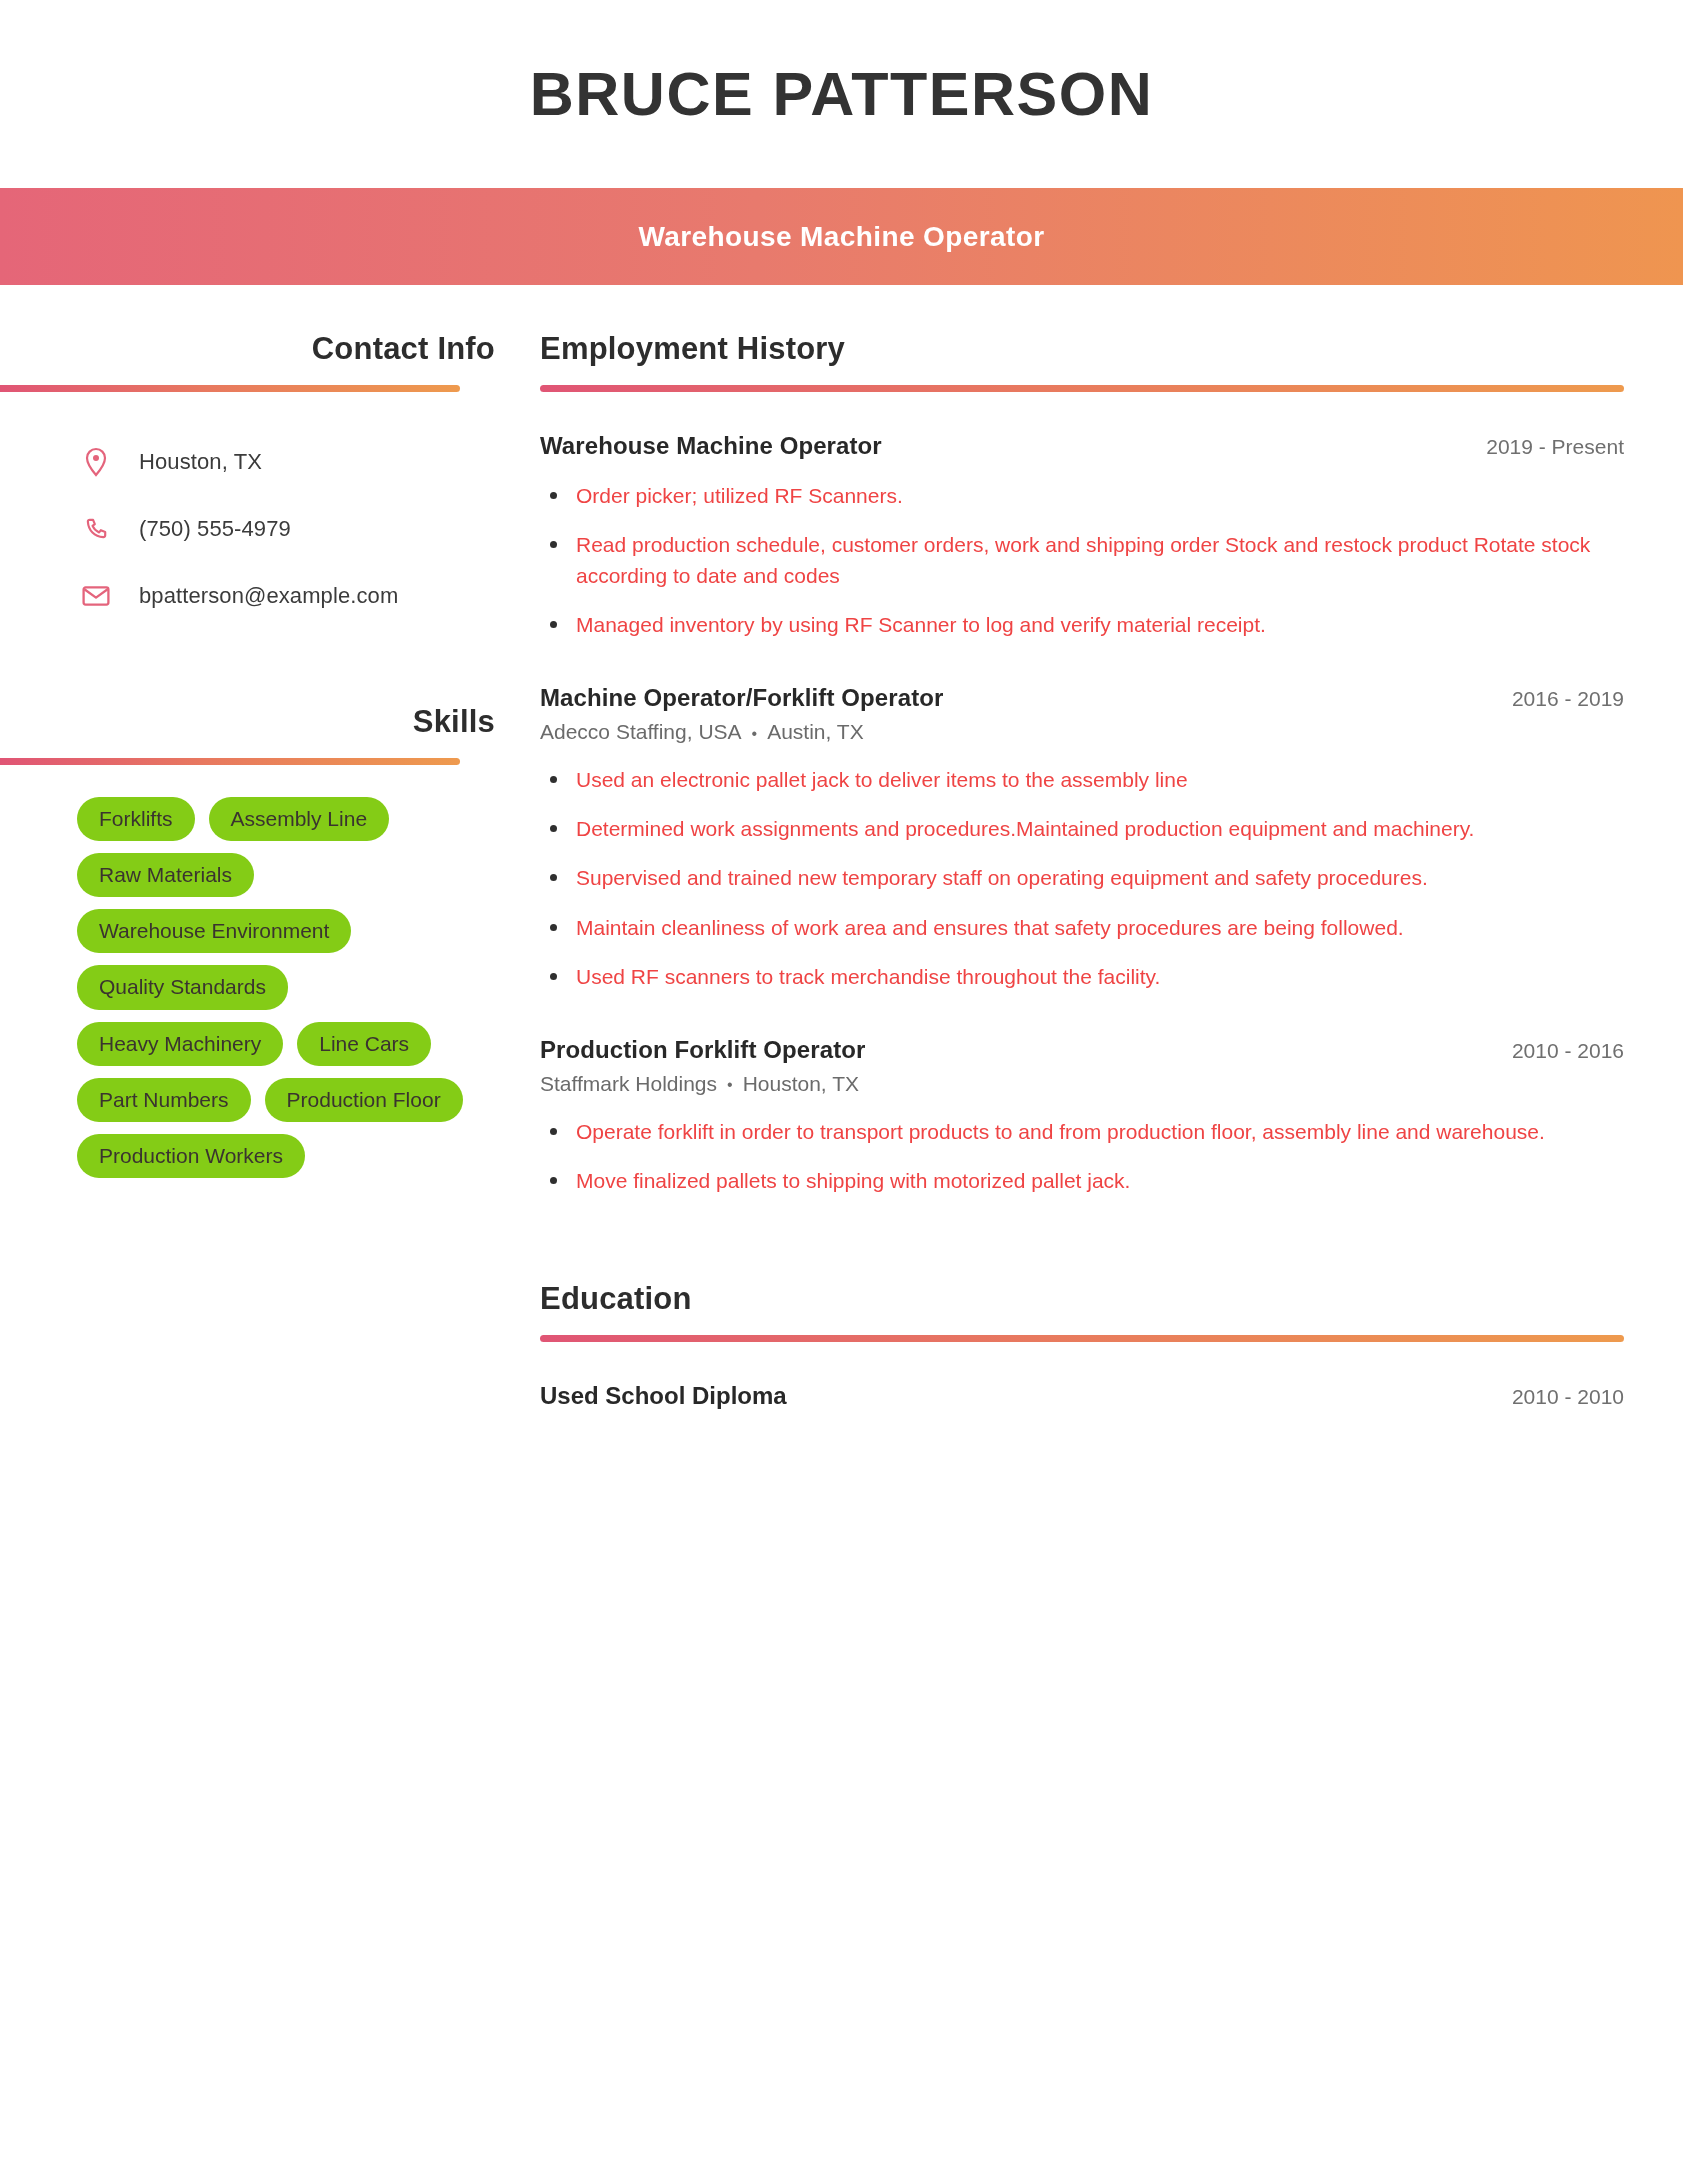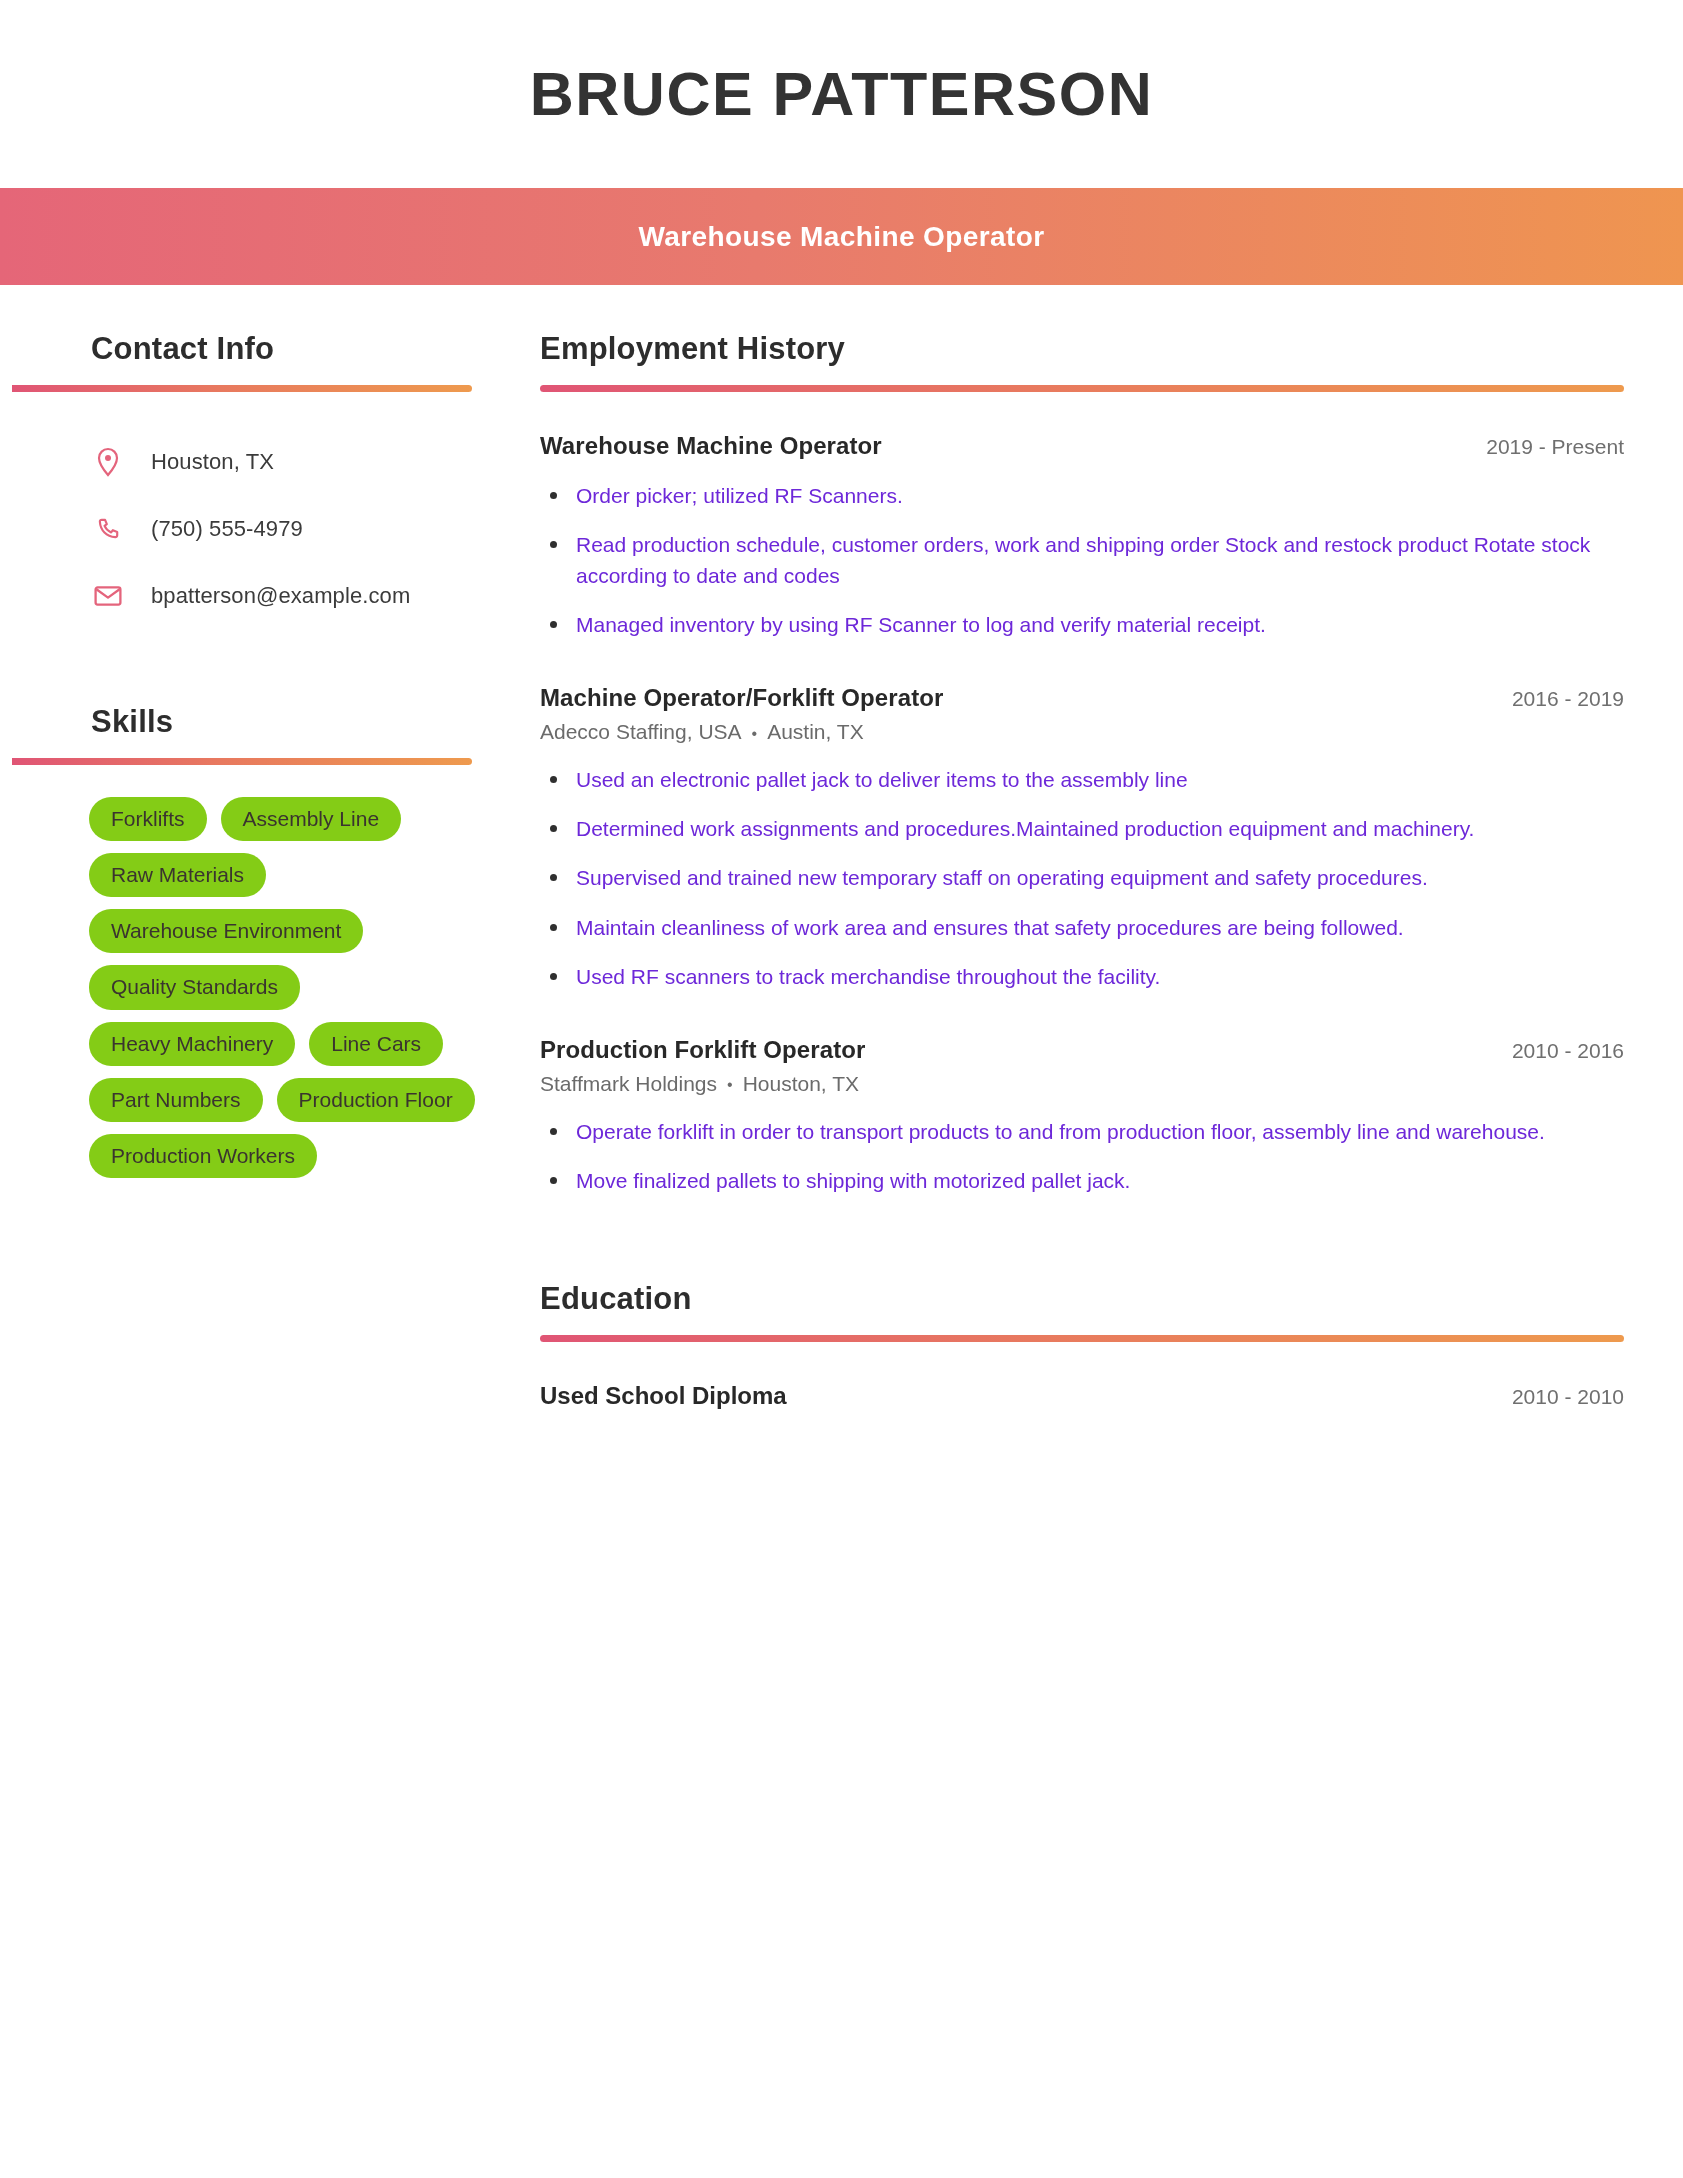--- a/index.html
+++ b/index.html
@@ -54,21 +54,22 @@
   .resume-body {
     display: flex;
     width: 100%;
     box-sizing: border-box;
     padding-top: 46px;
   }
   .left-col {
     width: 495px;
     flex: 0 0 495px;
     box-sizing: border-box;
-    padding-left: 12px;
+    padding-left: 0px;
+    text-align: right;
   }
   .right-col {
     flex: 1 1 auto;
     box-sizing: border-box;
     padding-left: 45px;
     padding-right: 59px;
   }
 
   
   .section-heading {
@@ -177,21 +178,21 @@
   .bullets {
     margin: 20px 0 0 0;
     padding: 0;
     list-style: none;
   }
   .bullets li {
     position: relative;
     padding-left: 36px;
     font-size: 21px;
     line-height: 1.48;
-    color: #6d28d9;
+    color: #ef4444;
     margin-bottom: 18px;
   }
   .bullets li:last-child { margin-bottom: 0; }
   .bullets li::before {
     content: "";
     position: absolute;
     left: 10px;
     top: 12px;
     width: 7px;
     height: 7px;

